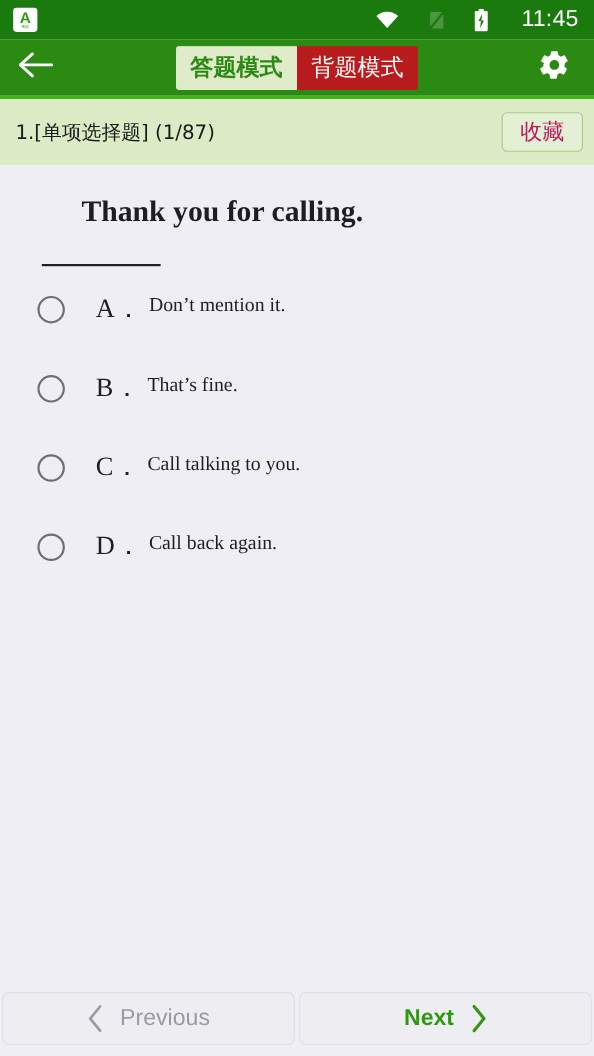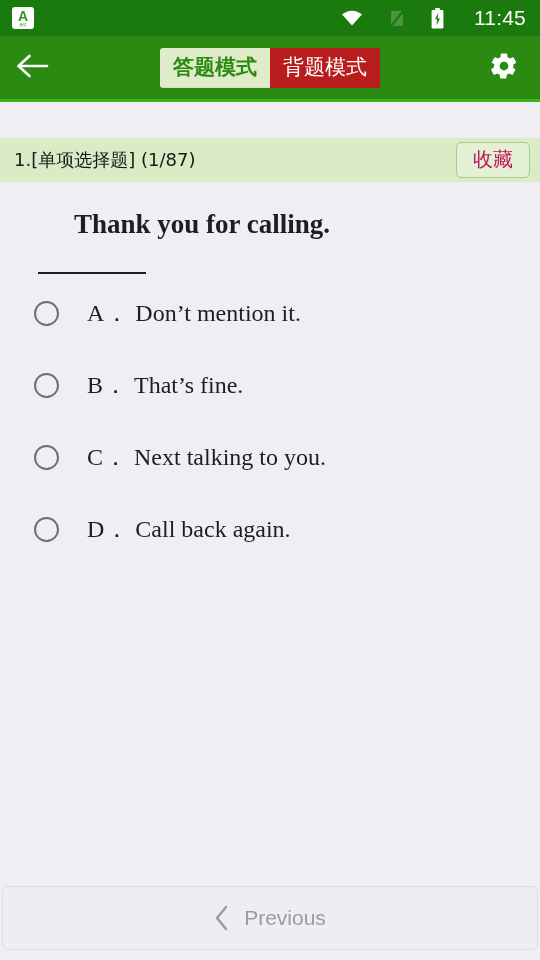--- a/index.html
+++ b/index.html
@@ -84,21 +84,21 @@
     color: #ffffff;
     font-size: 21px;
     font-weight: 400;
     letter-spacing: 0.2px;
     margin-left: 4px;
     font-family: "Liberation Sans", sans-serif;
   }
 
   
   .toolbar {
-    height: 63px;
+    height: 51px;
     background: #2a8a12;
     display: flex;
     align-items: center;
     padding: 0 16px;
     position: relative;
     flex: 0 0 auto;
   }
 
   .back-btn {
     width: 44px;
@@ -152,26 +152,25 @@
 
   .toolbar-underline {
     height: 3px;
     background: #3fb31b;
     flex: 0 0 auto;
   }
 
   
   .info-bar {
     background: #dbebc6;
-    height: 44px;
+    height: 60px;
     display: flex;
     align-items: center;
     padding: 0 10px 0 14px;
     flex: 0 0 auto;
-    margin-top: 36px;
   }
 
   .info-text {
     font-size: 18px;
     color: #1a1a1a;
     font-family: "DejaVu Sans", sans-serif;
     letter-spacing: 0;
   }
 
   .info-spacer { flex: 1 1 auto; }
@@ -240,38 +239,38 @@
     font-size: 24px;
     color: #1d1d22;
     margin-left: 28px;
     flex: 0 0 auto;
     line-height: 1.35;
     letter-spacing: 0.5px;
   }
 
   .option-body {
     font-family: "Liberation Serif", serif;
-    font-size: 24px;
+    font-size: 18px;
     color: #1d1d22;
     margin-left: 6px;
     line-height: 1.35;
   }
 
   
   .bottom-nav {
     flex: 0 0 auto;
     display: flex;
     gap: 4px;
     padding: 8px 2px 10px 2px;
     background: #eeeef4;
   }
 
   .nav-btn {
     flex: 1 1 0;
-    height: 64px;
+    height: 48px;
     border: 1px solid #dcdce4;
     border-radius: 6px;
     background: #eeeef2;
     display: flex;
     align-items: center;
     justify-content: center;
     gap: 14px;
     cursor: pointer;
   }
 
@@ -372,21 +371,21 @@
 
       <div class="option-row">
         <span class="radio"></span>
         <span class="option-label">B．</span>
         <span class="option-body">That’s fine.</span>
       </div>
 
       <div class="option-row">
         <span class="radio"></span>
         <span class="option-label">C．</span>
-        <span class="option-body">Next talking to you.</span>
+        <span class="option-body">Call talking to you.</span>
       </div>
 
       <div class="option-row">
         <span class="radio"></span>
         <span class="option-label">D．</span>
         <span class="option-body">Call back again.</span>
       </div>
 
     </div>
   </div>
@@ -394,15 +393,23 @@
   <div class="bottom-nav">
     <div class="nav-btn disabled">
       <span>
         <svg class="chev" viewBox="0 0 16 26">
           <path d="M12 2 L3 13 L12 24" stroke="#9a9aa2" stroke-width="2.4" fill="none" stroke-linecap="round" stroke-linejoin="round"></path>
         </svg>
       </span>
       <span class="nav-label">Previous</span>
     </div>
 
+    <div class="nav-btn primary">
+      <span class="nav-label">Next</span>
+      <span>
+        <svg class="chev" viewBox="0 0 16 26">
+          <path d="M4 2 L13 13 L4 24" stroke="#2d9a0e" stroke-width="2.8" fill="none" stroke-linecap="round" stroke-linejoin="round"></path>
+        </svg>
+      </span>
+    </div>
   </div>
 
 </div>
 
 </body></html>

